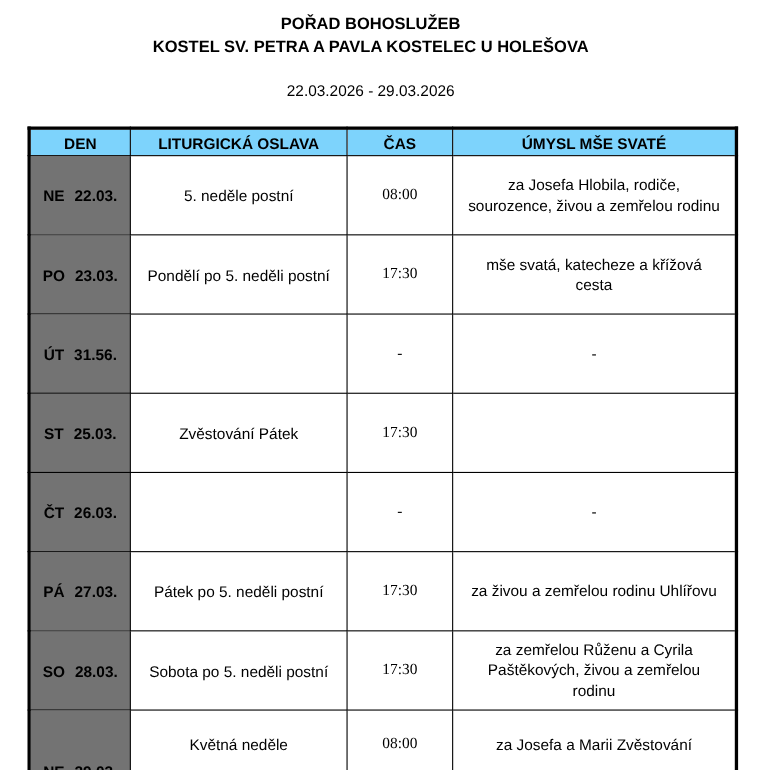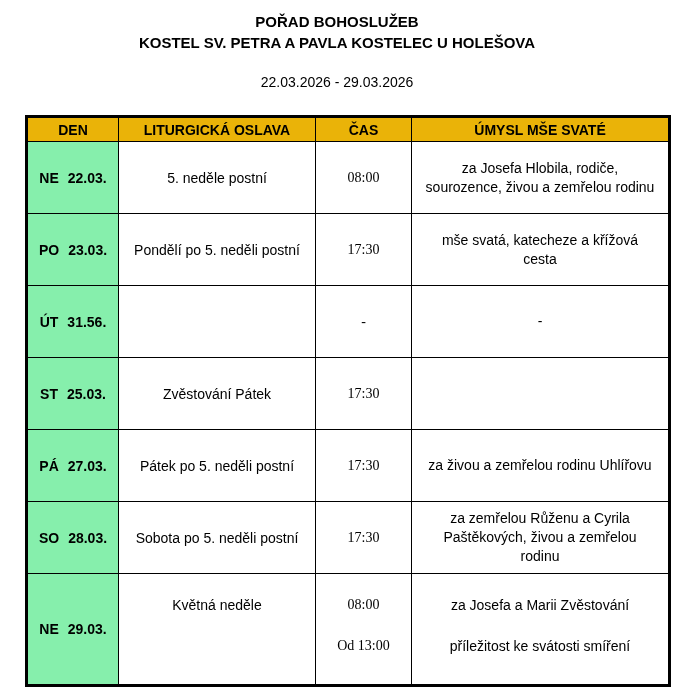--- a/index.html
+++ b/index.html
@@ -48,29 +48,29 @@
   col.c-cas   { width: 96px; }
   col.c-umysl { width: 258px; }
   th, td {
     border: 1.5px solid #000000;
     text-align: center;
     vertical-align: middle;
     font-size: 14px;
     overflow: hidden;
   }
   th {
-    background: #eab308;
+    background: #7dd3fc;
     font-weight: bold;
     height: 21px;
     padding: 1px 2px;
   }
   tr.row td { height: 67px; }
   tr.row-last td { height: 88px; }
   td.day-cell {
-    background: #86efac;
+    background: #737373;
     font-weight: bold;
     padding: 0 2px;
   }
   td.day-cell .day-abbr { margin-right: 9px; }
   td.celebration-cell { padding: 0 14px; line-height: 18px; }
   td.time-cell { padding: 0 2px; font-family: Liberation Serif, serif; }
   td.intention-cell { padding: 2px 13px; line-height: 19px; }
   
   td.stacked { vertical-align: top; padding: 0; }
   .stack {
@@ -144,20 +144,28 @@
 
       <tr class="row">
         <td class="day-cell">
           <span class="day-abbr">ST</span><span class="day-date">25.03.</span>
         </td>
         <td class="celebration-cell">Zvěstování Pátek</td>
         <td class="time-cell">17:30</td>
         <td class="intention-cell"></td>
       </tr>
 
+      <tr class="row">
+        <td class="day-cell">
+          <span class="day-abbr">ČT</span><span class="day-date">26.03.</span>
+        </td>
+        <td class="celebration-cell"></td>
+        <td class="time-cell">-</td>
+        <td class="intention-cell">-</td>
+      </tr>
 
       <tr class="row">
         <td class="day-cell">
           <span class="day-abbr">PÁ</span><span class="day-date">27.03.</span>
         </td>
         <td class="celebration-cell">Pátek po 5. neděli postní</td>
         <td class="time-cell">17:30</td>
         <td class="intention-cell">za živou a zemřelou rodinu Uhlířovu</td>
       </tr>
 

